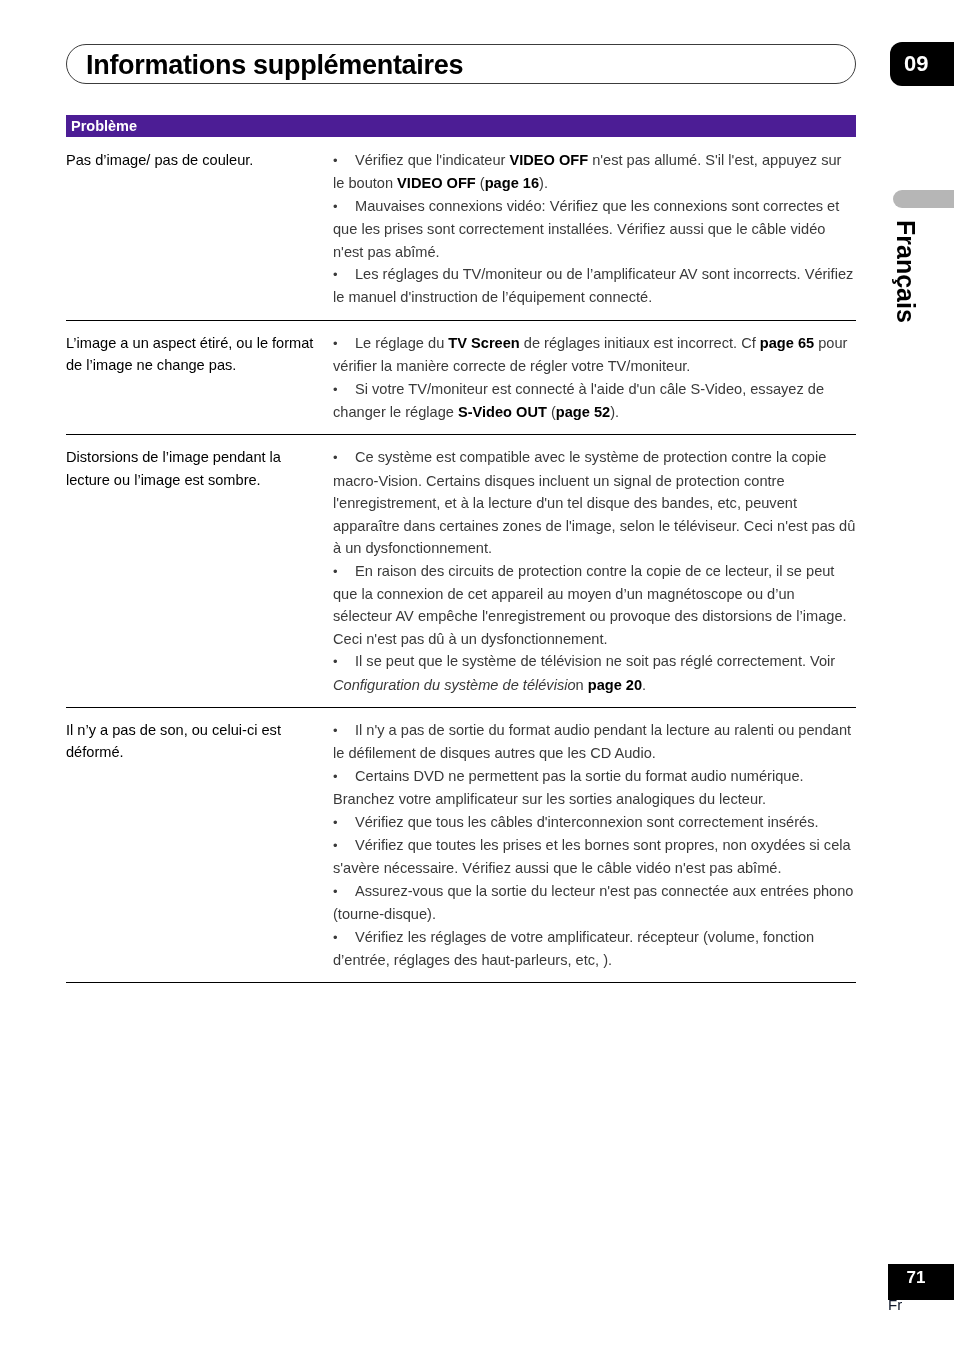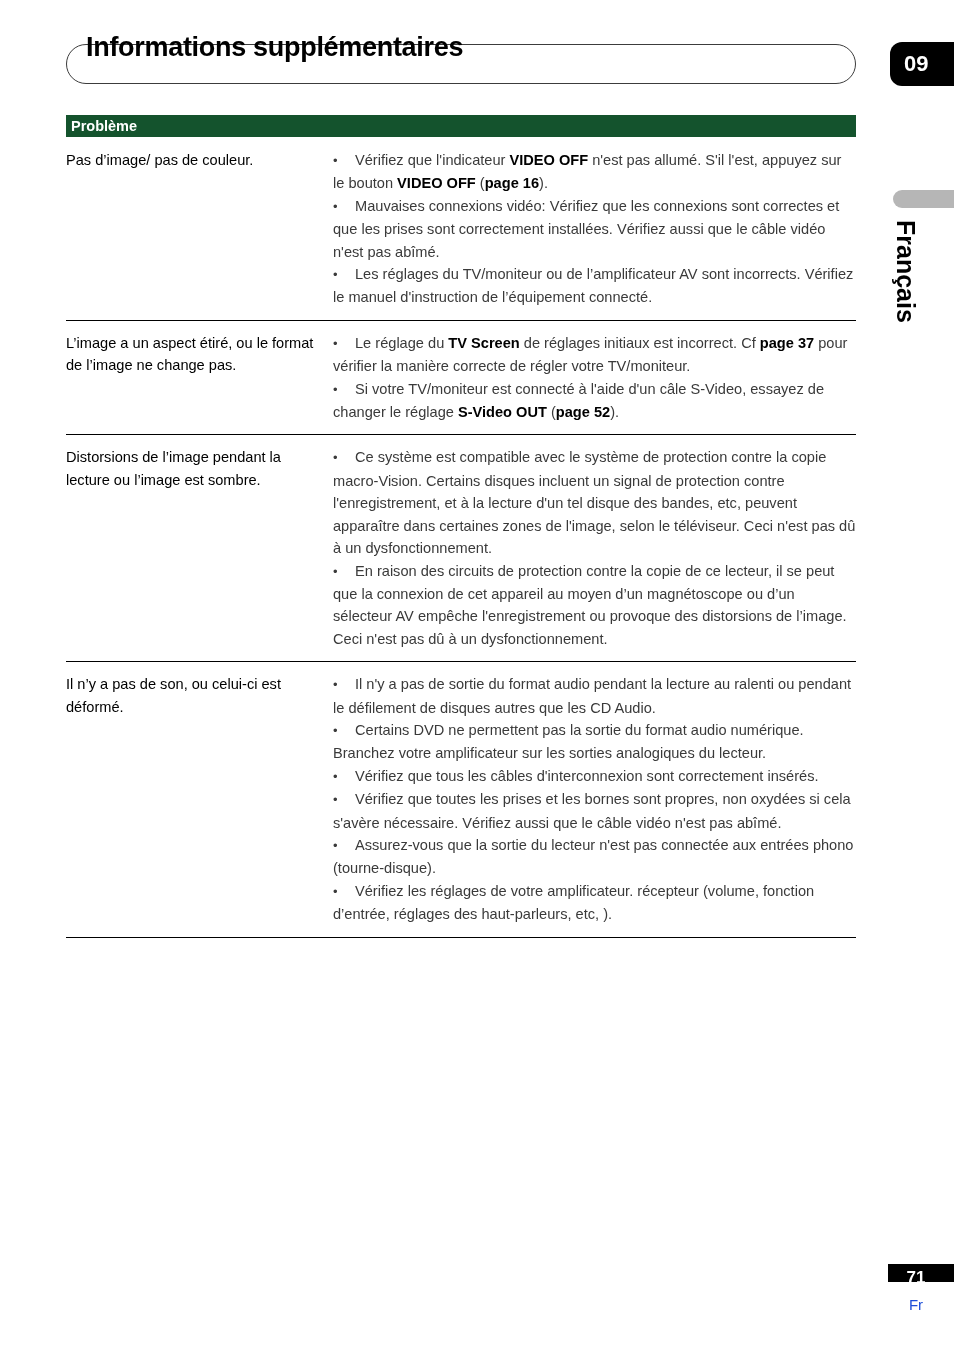--- a/index.html
+++ b/index.html
@@ -24,21 +24,21 @@
     width: 790px;
     height: 40px;
     border: 1px solid #3c3c3c;
     border-radius: 22px;
     box-sizing: border-box;
     background: #ffffff;
   }
   .header-title {
     position: absolute;
     left: 86px;
-    top: 28px;
+    top: 46px;
     width: 700px;
     height: 38px;
     line-height: 38px;
     font-size: 27px;
     font-weight: bold;
     letter-spacing: -0.3px;
     color: #000000;
     white-space: nowrap;
   }
   .chapter-badge {
@@ -87,21 +87,21 @@
   }
 
   
   .table {
     position: absolute;
     left: 66px;
     top: 115px;
     width: 790px;
   }
   .thead {
-    background: #14532d;
+    background: #4c1d95;
     height: 22px;
     position: relative;
     text-align: center;
   }
   .thead .th {
     position: absolute;
     top: 0;
     height: 22px;
     line-height: 22px;
     font-size: 14.5px;
@@ -157,41 +157,40 @@
   }
   b.bd { font-weight: bold; color: #000000; }
   i.it { font-style: italic; }
 
   
   .page-box {
     position: absolute;
     left: 888px;
     top: 1264px;
     width: 66px;
-    height: 18px;
+    height: 36px;
     background: #000000;
   }
   .page-box span {
     display: block;
     width: 56px;
     height: 28px;
     line-height: 28px;
     text-align: center;
     font-size: 17px;
     font-weight: bold;
     color: #ffffff;
   }
   .page-lang {
     position: absolute;
     left: 888px;
     top: 1296px;
     width: 56px;
-    text-align: center;
     font-size: 15px;
-    color: #1d4ed8;
+    color: #0f172a;
   }
 </style>
 </head>
 <body>
 
 <div class="header-pill"></div>
 <div class="header-title">Informations supplémentaires</div>
 <div class="chapter-badge">
   <span>09</span>
 </div>
@@ -209,29 +208,30 @@
         <div class="cell-problem">Pas d’image/ pas de couleur.</div>
         <div class="cell-solution">
           <p class="bullet-item"><span class="dot">•</span><span class="btxt"><span>Vérifiez que l'indicateur </span><b class="bd">VIDEO OFF</b><span> n'est pas allumé. S'il l'est, appuyez sur le bouton </span><b class="bd">VIDEO OFF</b><span> (</span><b class="bd">page 16</b><span>).</span></span></p>
           <p class="bullet-item"><span class="dot">•</span><span class="btxt"><span>Mauvaises connexions vidéo: Vérifiez que les connexions sont correctes et que les prises sont correctement installées. Vérifiez aussi que le câble vidéo n'est pas abîmé.</span></span></p>
           <p class="bullet-item"><span class="dot">•</span><span class="btxt"><span>Les réglages du TV/moniteur ou de l’amplificateur AV sont incorrects. Vérifiez le manuel d'instruction de l’équipement connecté.</span></span></p>
         </div>
       </div>
       <div class="row">
         <div class="cell-problem">L’image a un aspect étiré, ou le format de l’image ne change pas.</div>
         <div class="cell-solution">
-          <p class="bullet-item"><span class="dot">•</span><span class="btxt"><span>Le réglage du </span><b class="bd">TV Screen</b><span> de réglages initiaux est incorrect. Cf </span><b class="bd">page 37</b><span> pour vérifier la manière correcte de régler votre TV/moniteur.</span></span></p>
+          <p class="bullet-item"><span class="dot">•</span><span class="btxt"><span>Le réglage du </span><b class="bd">TV Screen</b><span> de réglages initiaux est incorrect. Cf </span><b class="bd">page 65</b><span> pour vérifier la manière correcte de régler votre TV/moniteur.</span></span></p>
           <p class="bullet-item"><span class="dot">•</span><span class="btxt"><span>Si votre TV/moniteur est connecté à l'aide d'un câle S-Video, essayez de changer le réglage </span><b class="bd">S-Video OUT</b><span> (</span><b class="bd">page 52</b><span>).</span></span></p>
         </div>
       </div>
       <div class="row">
         <div class="cell-problem">Distorsions de l’image pendant la lecture ou l’image est sombre.</div>
         <div class="cell-solution">
           <p class="bullet-item"><span class="dot">•</span><span class="btxt"><span>Ce système est compatible avec le système de protection contre la copie macro-Vision. Certains disques incluent un signal de protection contre l'enregistrement, et à la lecture d'un tel disque des bandes, etc, peuvent apparaître dans certaines zones de l'image, selon le téléviseur. Ceci n'est pas dû à un dysfonctionnement.</span></span></p>
           <p class="bullet-item"><span class="dot">•</span><span class="btxt"><span>En raison des circuits de protection contre la copie de ce lecteur, il se peut que la connexion de cet appareil au moyen d’un magnétoscope ou d’un sélecteur AV empêche l'enregistrement ou provoque des distorsions de l’image. Ceci n'est pas dû à un dysfonctionnement.</span></span></p>
+          <p class="bullet-item"><span class="dot">•</span><span class="btxt"><span>Il se peut que le système de télévision ne soit pas réglé correctement. Voir </span><i class="it">Configuration du système de télévisio</i><span>n </span><b class="bd">page 20</b><span>.</span></span></p>
         </div>
       </div>
       <div class="row">
         <div class="cell-problem">Il n’y a pas de son, ou celui-ci est déformé.</div>
         <div class="cell-solution">
           <p class="bullet-item"><span class="dot">•</span><span class="btxt"><span>Il n'y a pas de sortie du format audio pendant la lecture au ralenti ou pendant le défilement de disques autres que les CD Audio.</span></span></p>
           <p class="bullet-item"><span class="dot">•</span><span class="btxt"><span>Certains DVD ne permettent pas la sortie du format audio numérique. Branchez votre amplificateur sur les sorties analogiques du lecteur.</span></span></p>
           <p class="bullet-item"><span class="dot">•</span><span class="btxt"><span>Vérifiez que tous les câbles d'interconnexion sont correctement insérés.</span></span></p>
           <p class="bullet-item"><span class="dot">•</span><span class="btxt"><span>Vérifiez que toutes les prises et les bornes sont propres, non oxydées si cela s'avère nécessaire. Vérifiez aussi que le câble vidéo n'est pas abîmé.</span></span></p>
           <p class="bullet-item"><span class="dot">•</span><span class="btxt"><span>Assurez-vous que la sortie du lecteur n'est pas connectée aux entrées phono (tourne-disque).</span></span></p>

